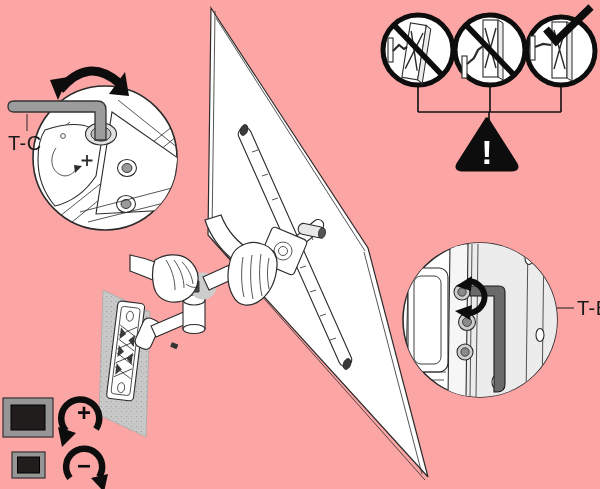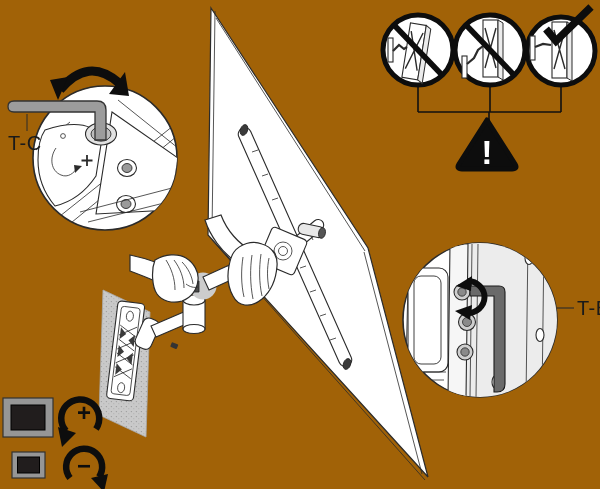--- a/index.html
+++ b/index.html
@@ -1,16 +1,16 @@
 <!DOCTYPE html>
 <html><head>
 <meta charset="utf-8">
 <style>
   html,body{margin:0;padding:0;background:#ffffff;}
-  .stage{position:relative;width:600px;height:489px;background:#a16207;overflow:hidden;
+  .stage{position:relative;width:600px;height:489px;background:#fca5a5;overflow:hidden;
          font-family:"Liberation Sans", sans-serif;text-align:right;}
   svg{display:block}
   .thin{fill:none;stroke:#2b2b2b;stroke-width:0.8;}
   .wh{fill:#ffffff;stroke:#2b2b2b;stroke-width:1.2;}
   .whl{fill:#ffffff;stroke:#2b2b2b;stroke-width:1.1;}
   .label{font-size:20px;fill:#1a1a1a;letter-spacing:0.5px;}
   .symbol{font-size:24px;font-weight:bold;fill:#0d0d0d;}
   .bang{font-size:34px;font-weight:bold;fill:#ffffff;}
 </style>
 </head>

